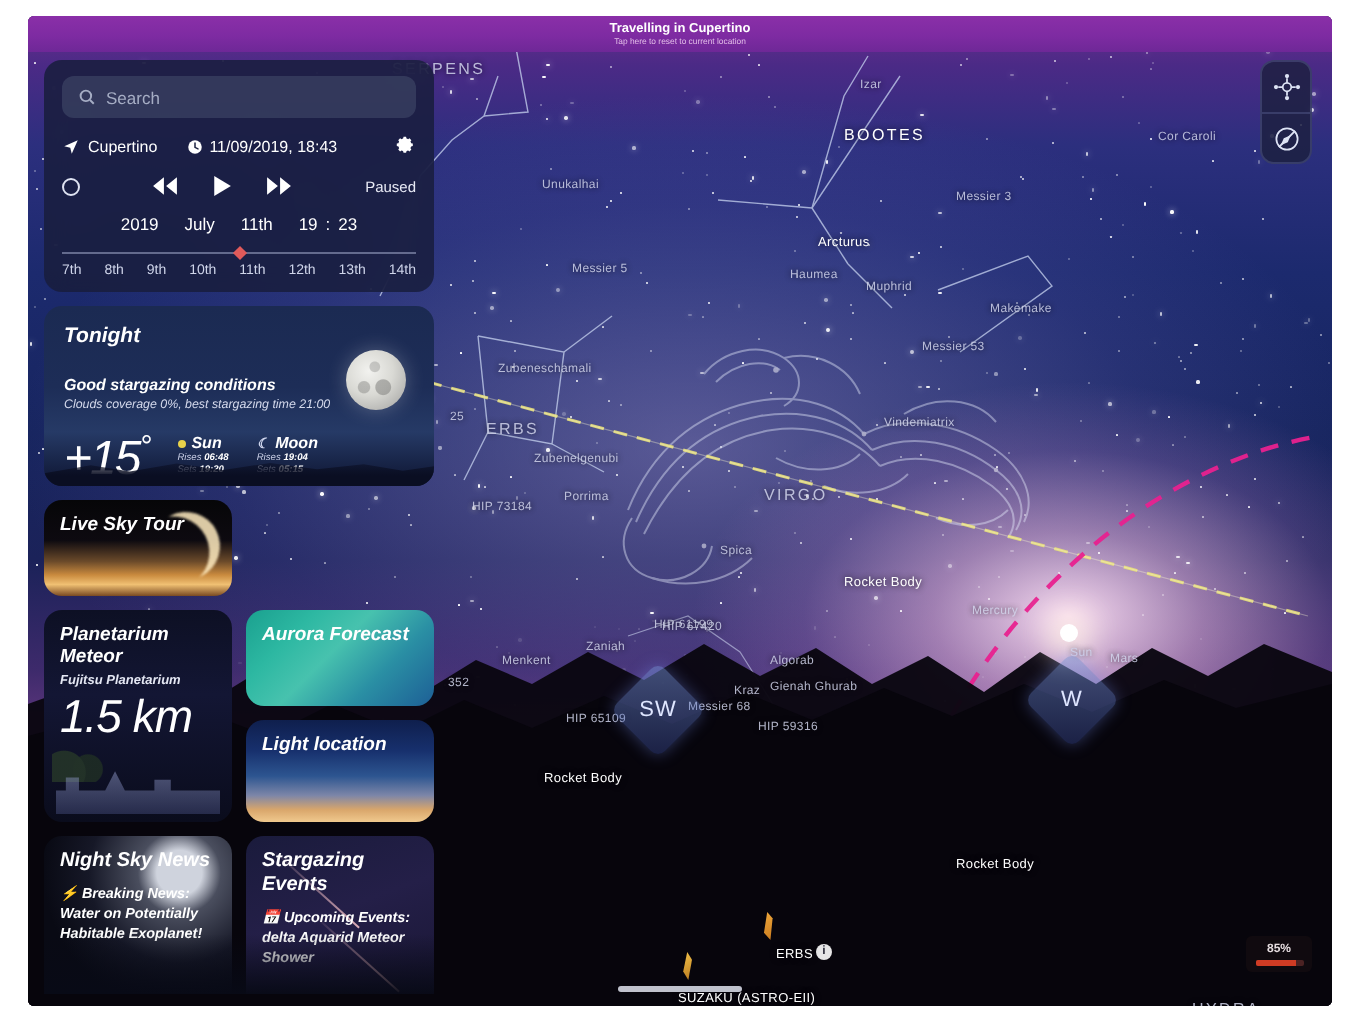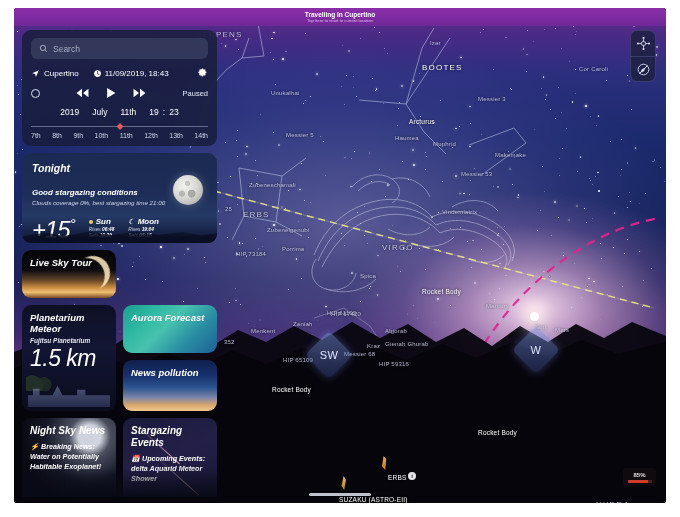--- a/index.html
+++ b/index.html
@@ -1093,21 +1093,21 @@
           <div class="sub" style="top:32px;">Fujitsu Planetarium</div>
           <div class="big">1.5 km</div>
           <div class="trees"></div>
           <div class="bldg"></div>
         </div>
         <div>
           <div class="card tile tl-aurora">
             <div class="lbl">Aurora Forecast</div>
           </div>
           <div class="card tile tl-light" style="margin-top:7px;">
-            <div class="lbl">News pollution</div>
+            <div class="lbl">Light location</div>
           </div>
         </div>
       </div>
 
       <div class="grid2">
         <div class="card tile tl-news">
           <div class="lbl">Night Sky News</div>
           <div class="body">⚡ Breaking News: Water on Potentially Habitable Exoplanet!</div>
         </div>
         <div class="card tile tl-star">

